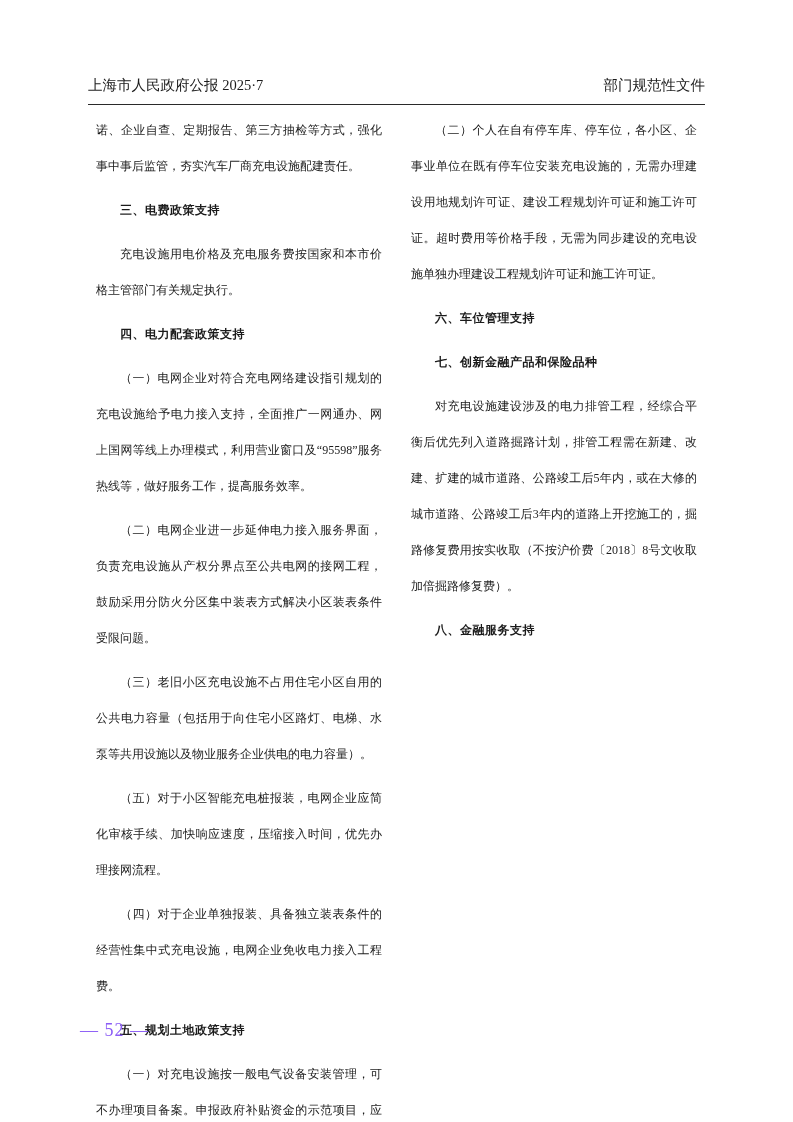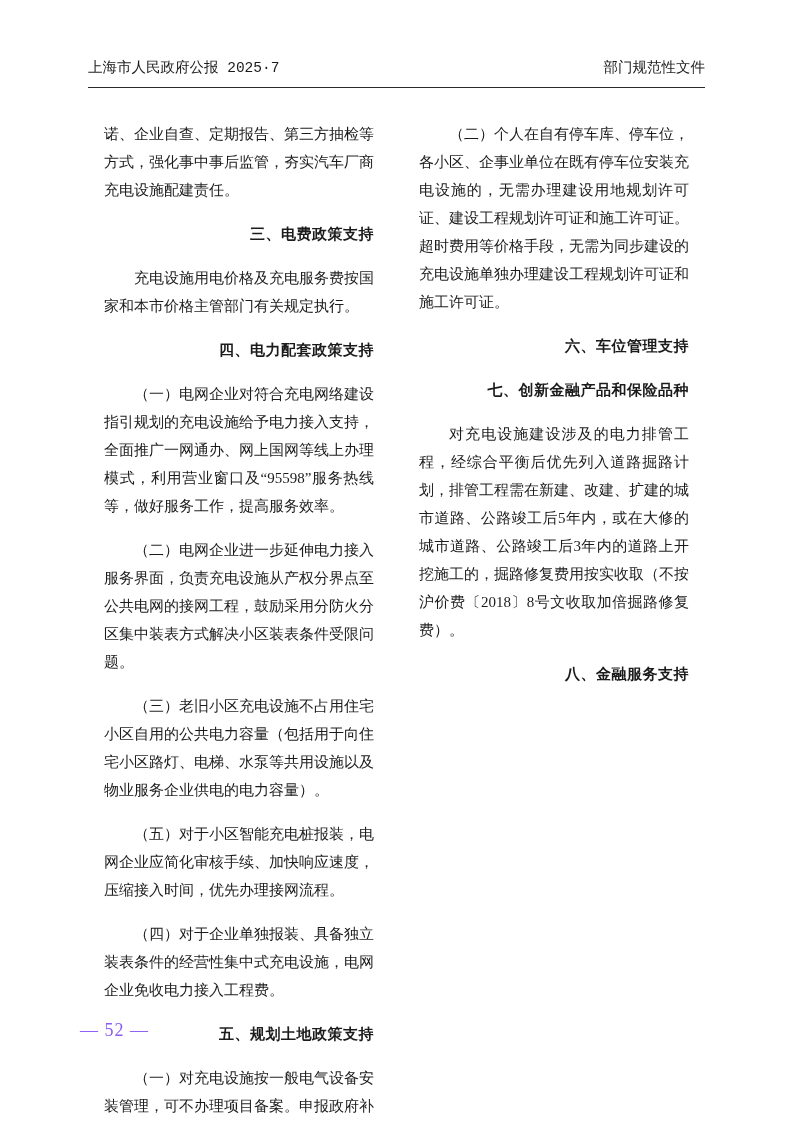--- a/index.html
+++ b/index.html
@@ -11,56 +11,55 @@
     position: relative;
     width: 793px;
     height: 1122px;
     background: #ffffff;
     font-family: "Liberation Serif", "DejaVu Serif", serif;
     color: #1b1b1b;
     overflow: hidden;
   }
   .running-header {
     position: absolute;
-    top: 58px;
+    top: 75px;
     left: 88px;
     width: 617px;
     display: flex;
     justify-content: space-between;
     align-items: flex-end;
     font-size: 14.5px;
     line-height: 20px;
     padding-bottom: 9px;
     border-bottom: 1.5px solid #2a2a2a;
-    font-family: Liberation Mono, monospace;
   }
   .columns {
     position: absolute;
     top: 104px;
     left: 88px;
     width: 617px;
     display: flex;
     gap: 13px;
   }
   .col {
     width: 302px;
   }
   .para, .heading {
-    margin: 16px;
-    font-size: 15px;
-    line-height: 28px;
+    margin: 8px;
+    font-size: 12px;
+    line-height: 36px;
     text-align: justify;
     text-indent: 2em;
   }
   .para.no-indent {
     text-indent: 0;
   }
   .heading {
     font-weight: bold;
-    text-align: right;
+    text-align: left;
     font-family: "Liberation Sans", "DejaVu Sans", sans-serif;
     letter-spacing: 0.5px;
   }
   .page-footer {
     position: absolute;
     top: 1020px;
     left: 80px;
     font-size: 18px;
     line-height: 20px;
     color: #8b5cf6;

